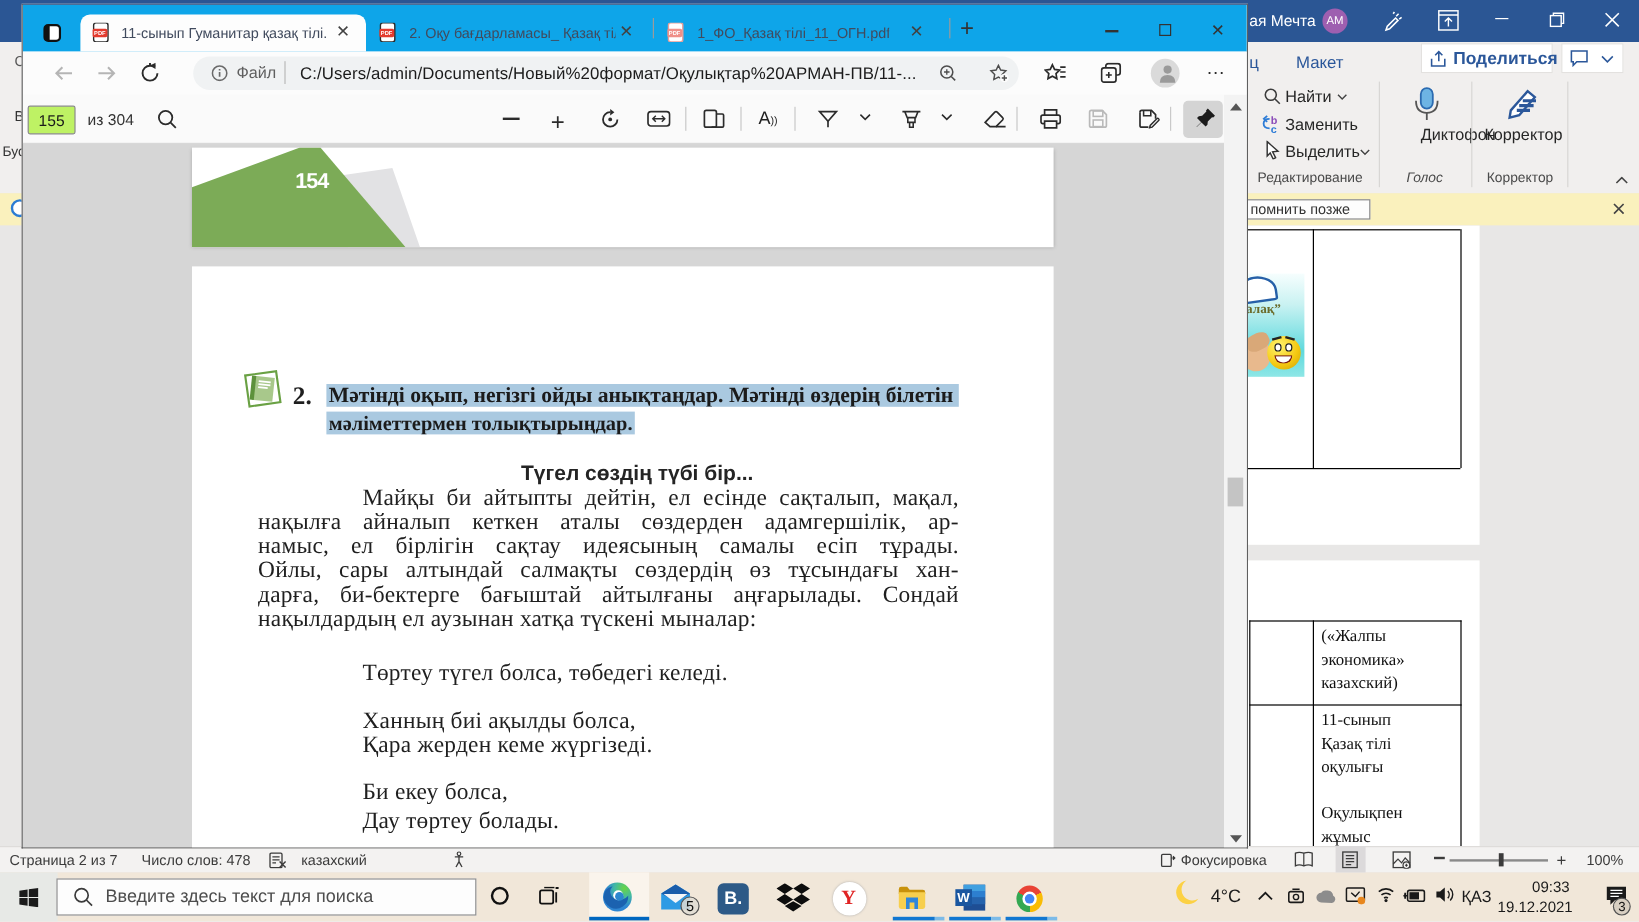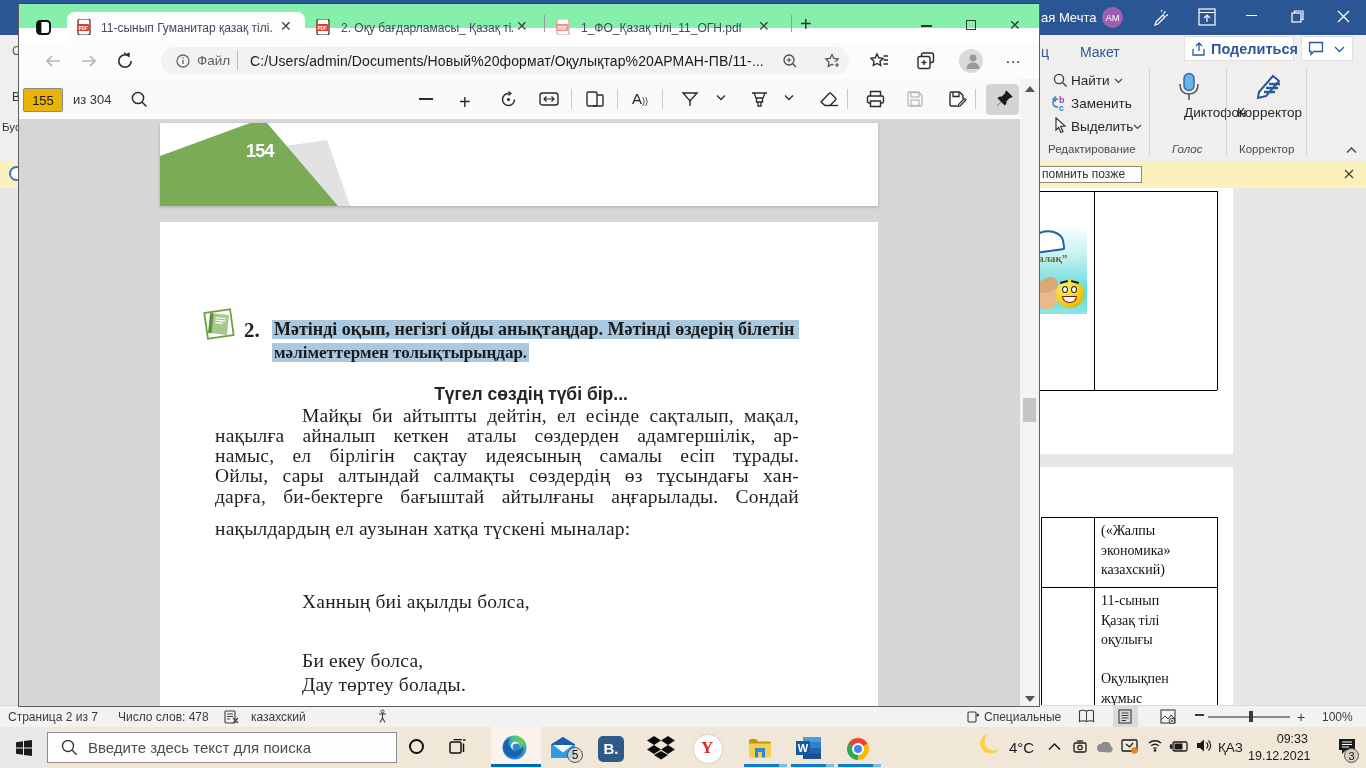--- a/index.html
+++ b/index.html
@@ -9,21 +9,21 @@
 
 #w-title { left:0; top:0; width:1366px; height:35px; background:#2b5694; }
 #w-ribbon { left:0; top:35px; width:1366px; height:126px; background:#f1efee; }
 #w-yellow { left:0; top:161px; width:1366px; height:27px; background:#faf1bd; }
 #w-doc { left:0; top:188px; width:1366px; height:517px; background:#e8e7e6; }
 #w-status { left:0; top:705px; width:1366px; height:22px; background:#f3f2f1; border-top:1px solid #dedcda; font-size:12px; color:#3b3b3b; }
 #taskbar { left:0; top:727px; width:1366px; height:41px; background:#f1e7d9; }
 .wline { position:absolute; background:#000; }
 
 #edge { left:18px; top:3px; width:1022px; height:704px; background:#fff; border:1px solid #5f5f5f; border-top:1px solid #24477c; overflow:hidden; }
-#e-tabs { left:0; top:0; width:1020px; height:24px; background:#86efac; }
+#e-tabs { left:0; top:0; width:1020px; height:39px; background:#0ea5e9; }
 #e-tool { left:0; top:39px; width:1020px; height:36px; background:#fcfcfc; }
 #e-pdftool { left:0; top:75px; width:1001px; height:41px; background:#fafafa; border-bottom:1px solid #d8d8d8; }
 #e-content { left:0; top:116px; width:1020px; height:587px; background:#d6d6d6; overflow:hidden; }
 .tabtxt { font-size:12px; color:#414b5e; white-space:nowrap; overflow:hidden; }
 .pl { font-size:19.5px; white-space:nowrap; letter-spacing:0.2px; }
 .jf { white-space:normal; text-align:justify; text-align-last:justify; height:21px; overflow:hidden; word-spacing:1px; }
 .hl { font-size:18px; font-weight:bold; background:#aac9e0; color:#1b1b1b; white-space:nowrap; padding:0 2px; height:19.5px; line-height:19.5px; }
 </style>
 </head>
 <body>
@@ -162,21 +162,21 @@
     </svg>
   <div class="abs" style="left:251px;top:710px;font-size:12px;color:#3b3b3b;">казахский</div>
   <svg class="abs" style="left:375px;top:709px;" width="15" height="15" viewBox="0 0 15 15">
       <circle cx="7.5" cy="2.5" r="1.5" fill="none" stroke="#3b3b3b" stroke-width="1"></circle>
       <path d="M7.5 4 V9 M4 5 H11 M7.5 9 L5 13.5 M7.5 9 L10 13.5" stroke="#3b3b3b" stroke-width="1.1" fill="none"></path>
     </svg>
   <svg class="abs" style="left:966px;top:710px;" width="14" height="14" viewBox="0 0 14 14">
       <rect x="2" y="2" width="8" height="10" rx="1" fill="none" stroke="#3b3b3b" stroke-width="1.1"></rect>
       <path d="M10 5 L13 5 M11.5 3.5 L13 5 L11.5 6.5" stroke="#3b3b3b" stroke-width="1"></path>
     </svg>
-  <div class="abs" style="left:984px;top:710px;font-size:12px;color:#3b3b3b;">Специальные</div>
+  <div class="abs" style="left:984px;top:710px;font-size:12px;color:#3b3b3b;">Фокусировка</div>
   <svg class="abs" style="left:1078px;top:709px;" width="17" height="15" viewBox="0 0 17 15">
       <path d="M1.5 2 Q4.5 0.5 8.5 2 Q12.5 0.5 15.5 2 L15.5 12.5 Q12.5 11 8.5 12.5 Q4.5 11 1.5 12.5 Z" fill="none" stroke="#3b3b3b" stroke-width="1.1"></path>
       <path d="M8.5 2 V12.5" stroke="#3b3b3b" stroke-width="1"></path>
     </svg>
   <div class="abs" style="left:1113px;top:705px;width:25px;height:22px;background:#dcdadb;"></div>
   <svg class="abs" style="left:1118px;top:709px;" width="14" height="15" viewBox="0 0 14 15">
       <rect x="1" y="1" width="12" height="13" fill="none" stroke="#3b3b3b" stroke-width="1.1"></rect>
       <path d="M3.5 4 H10.5 M3.5 6.5 H10.5 M3.5 9 H10.5 M3.5 11.5 H8" stroke="#3b3b3b" stroke-width="1"></path>
     </svg>
   <svg class="abs" style="left:1160px;top:709px;" width="16" height="15" viewBox="0 0 16 15">
@@ -384,21 +384,21 @@
           <path d="M7 8 V13 M4.5 10.5 H9.5" stroke="#2b2b2b" stroke-width="1.3"></path>
         </svg>
       <div class="abs" style="left:940px;top:6px;width:24px;height:24px;border-radius:50%;background:#dadada;"></div>
       <svg class="abs" style="left:945px;top:9px;" width="18" height="18" viewBox="0 0 18 18">
           <circle cx="9" cy="6" r="3.4" fill="#9a9a9a"></circle>
           <path d="M2.5 17 Q2.5 10.5 9 10.5 Q15.5 10.5 15.5 17 Z" fill="#9a9a9a"></path>
         </svg>
       <div class="abs" style="left:986px;top:6px;font-size:16px;color:#2b2b2b;letter-spacing:1px;">…</div>
     </div>
     <div class="abs" id="e-pdftool">
-      <div class="abs" style="left:4px;top:9px;width:40px;height:24px;background:#eab308;border:1px solid #8a8a8a;border-radius:2px;font-size:13px;color:#1a1a1a;text-align:center;line-height:23px;">155</div>
+      <div class="abs" style="left:4px;top:9px;width:40px;height:24px;background:#bef264;border:1px solid #8a8a8a;border-radius:2px;font-size:13px;color:#1a1a1a;text-align:center;line-height:23px;">155</div>
       <div class="abs" style="left:54px;top:13px;font-size:13px;color:#333;">из 304</div>
       <svg class="abs" style="left:112px;top:12px;" width="17" height="17" viewBox="0 0 17 17">
           <circle cx="7" cy="7" r="5.6" fill="none" stroke="#2b2b2b" stroke-width="1.5"></circle>
           <path d="M11.2 11.2 L15.5 15.5" stroke="#2b2b2b" stroke-width="1.5"></path>
         </svg>
 
       <div class="abs" style="left:400px;top:19px;width:14px;height:1.6px;background:#2b2b2b;"></div>
       <div class="abs" style="left:440px;top:12px;font-size:20px;font-weight:300;color:#2b2b2b;">+</div>
       <svg class="abs" style="left:480px;top:11px;" width="19" height="19" viewBox="0 0 19 19">
           <path d="M15.5 9.5 A6 6 0 1 1 9.5 3.5" fill="none" stroke="#2b2b2b" stroke-width="1.5"></path>
@@ -480,22 +480,24 @@
         </svg>
         <div class="abs" style="left:84px;top:96px;font-size:21px;font-weight:bold;">2.</div>
         <div class="abs hl" style="left:112px;top:97.5px;width:527px;">Мәтінді оқып, негізгі ойды анықтаңдар. Мәтінді өздерің білетін</div>
         <div class="abs hl" style="left:112px;top:120.5px;font-size:17px;">мәліметтермен толықтырыңдар.</div>
         <div class="abs" style="left:211px;top:161.5px;width:320px;text-align:center;font-family:'Liberation Sans',sans-serif;font-size:17.5px;font-weight:bold;color:#242424;">Түгел сөздің түбі бір...</div>
         <div class="abs pl jf" style="left:142px;top:182.5px;width:497px;">Майқы би айтыпты дейтін, ел есінде сақталып, мақал,</div>
         <div class="abs pl jf" style="left:55px;top:202.8px;width:584px;">нақылға айналып кеткен аталы сөздерден адамгершілік, ар-</div>
         <div class="abs pl jf" style="left:55px;top:223.1px;width:584px;">намыс, ел бірлігін сақтау идеясының самалы есіп тұрады.</div>
         <div class="abs pl jf" style="left:55px;top:243.4px;width:584px;">Ойлы, сары алтындай салмақты сөздердің өз тұсындағы хан-</div>
         <div class="abs pl jf" style="left:55px;top:263.7px;width:584px;">дарға, би-бектерге бағыштай айтылғаны аңғарылады. Сондай</div>
-        <div class="abs pl" style="left:55px;top:296px;">нақылдардың ел аузынан хатқа түскені мыналар:</div>
+        <div class="abs pl" style="left:55px;top:284px;">нақылдардың ел аузынан хатқа түскені мыналар:</div>
+        <div class="abs pl" style="left:142px;top:328.8px;">Төртеу түгел болса, төбедегі келеді.</div>
         <div class="abs pl" style="left:142px;top:368.5px;">Ханның биі ақылды болса,</div>
+        <div class="abs pl" style="left:142px;top:388.8px;">Қара жерден кеме жүргізеді.</div>
         <div class="abs pl" style="left:142px;top:427.5px;">Би екеу болса,</div>
         <div class="abs pl" style="left:142px;top:452px;">Дау төртеу болады.</div>
       </div>
     </div>
 
     <div class="abs" style="left:1001px;top:75px;width:19px;height:628px;background:#f3f3f3;"></div>
     <div class="abs" style="left:1006px;top:82px;width:0;height:0;border-left:5px solid transparent;border-right:5px solid transparent;border-bottom:6px solid #555;"></div>
     <div class="abs" style="left:1004px;top:394px;width:13px;height:24px;background:#c4c4c4;"></div>
     <div class="abs" style="left:1006px;top:692px;width:0;height:0;border-left:5px solid transparent;border-right:5px solid transparent;border-top:6px solid #555;"></div>
   </div>

